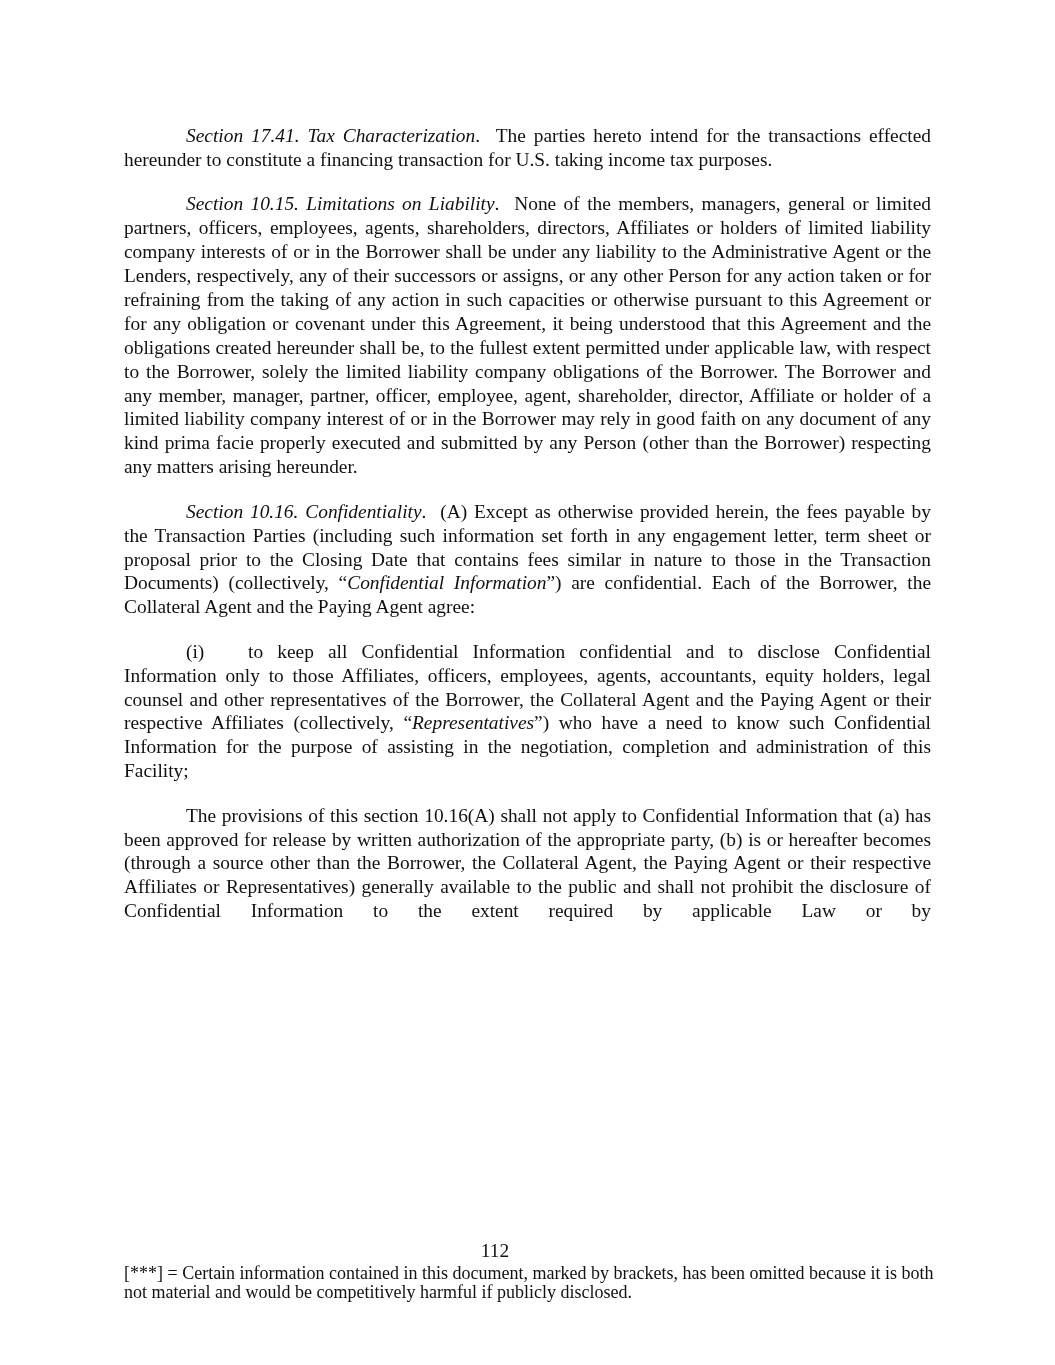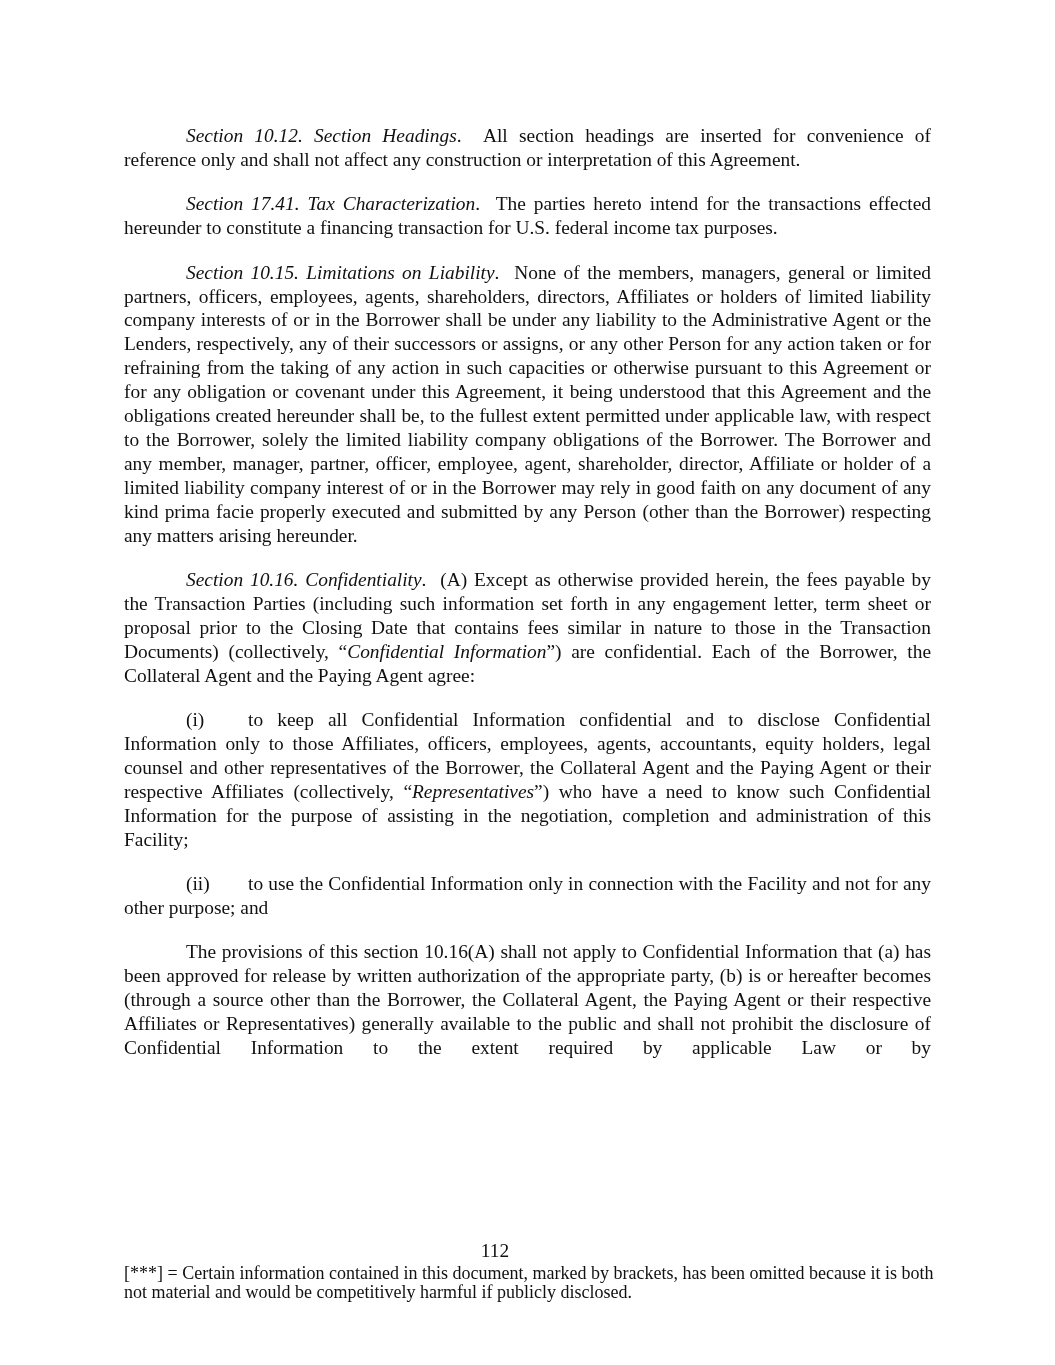--- a/index.html
+++ b/index.html
@@ -21,31 +21,29 @@
   .footnote {
     position: absolute; left: 124px; top: 1264px; width: 810px;
     font-family: "Liberation Serif", serif; font-size: 18px; line-height: 19px; color: #111;
   }
 </style>
 </head>
 <body>
 
 <div class="page">
 
-  <p class="indent"><em>Section 10.12. Section Headings</em>.&nbsp; <span>All section headings are inserted for convenience of reference only and shall not affect any construction or interpretation of this Agreement.</span></p>
 
-  <p class="indent"><em>Section 17.41. Tax Characterization</em>.&nbsp; <span>The parties hereto intend for the transactions effected hereunder to constitute a financing transaction for U.S. federal income tax purposes.</span></p>
+  <p class="indent"><em>Section 17.41. Tax Characterization</em>.&nbsp; <span>The parties hereto intend for the transactions effected hereunder to constitute a financing transaction for U.S. taking income tax purposes.</span></p>
 
 
   <p class="indent"><em>Section 10.15. Limitations on Liability</em>.&nbsp; <span>None of the members, managers, general or limited partners, officers, employees, agents, shareholders, directors, Affiliates or holders of limited liability company interests of or in the Borrower shall be under any liability to the Administrative Agent or the Lenders, respectively, any of their successors or assigns, or any other Person for any action taken or for refraining from the taking of any action in such capacities or otherwise pursuant to this Agreement or for any obligation or covenant under this Agreement, it being understood that this Agreement and the obligations created hereunder shall be, to the fullest extent permitted under applicable law, with respect to the Borrower, solely the limited liability company obligations of the Borrower.  The Borrower and any member, manager, partner, officer, employee, agent, shareholder, director, Affiliate or holder of a limited liability company interest of or in the Borrower may rely in good faith on any document of any kind prima facie properly executed and submitted by any Person (other than the Borrower) respecting any matters arising hereunder.</span></p>
 
   <p class="indent"><em>Section 10.16. Confidentiality</em>.&nbsp; <span>(A)  Except as otherwise provided herein, the fees payable by the Transaction Parties (including such information set forth in any engagement letter, term sheet or proposal prior to the Closing Date that contains fees similar in nature to those in the Transaction Documents) (collectively, “</span><em>Confidential Information</em><span>”) are confidential.  Each of the Borrower, the Collateral Agent and the Paying Agent agree:</span></p>
 
   <p class="sub"><span class="label">(i)</span><span>to keep all Confidential Information confidential and to disclose Confidential Information only to those Affiliates, officers, employees, agents, accountants, equity holders, legal counsel and other representatives of the Borrower, the Collateral Agent and the Paying Agent or their respective Affiliates (collectively, “</span><em>Representatives</em><span>”) who have a need to know such Confidential Information for the purpose of assisting in the negotiation, completion and administration of this Facility;</span></p>
 
-  <p class="sub"><span class="label">(ii)</span><span>to use the Confidential Information only in connection with the Facility and not for any other purpose; and</span></p>
 
 
   <p class="indent" style="text-align-last: justify;">The provisions of this section 10.16(A) shall not apply to Confidential Information that (a) has been approved for release by written authorization of the appropriate party, (b) is or hereafter becomes (through a source other than the Borrower, the Collateral Agent, the Paying Agent or their respective Affiliates or Representatives) generally available to the public and shall not prohibit the disclosure of Confidential Information to the extent required by applicable Law or by</p>
 </div>
 
 <div class="pagenum">112</div>
 <div class="footnote">[***] = Certain information contained in this document, marked by brackets, has been omitted because it is both not material and would be competitively harmful if publicly disclosed.</div>
 
 </body></html>

